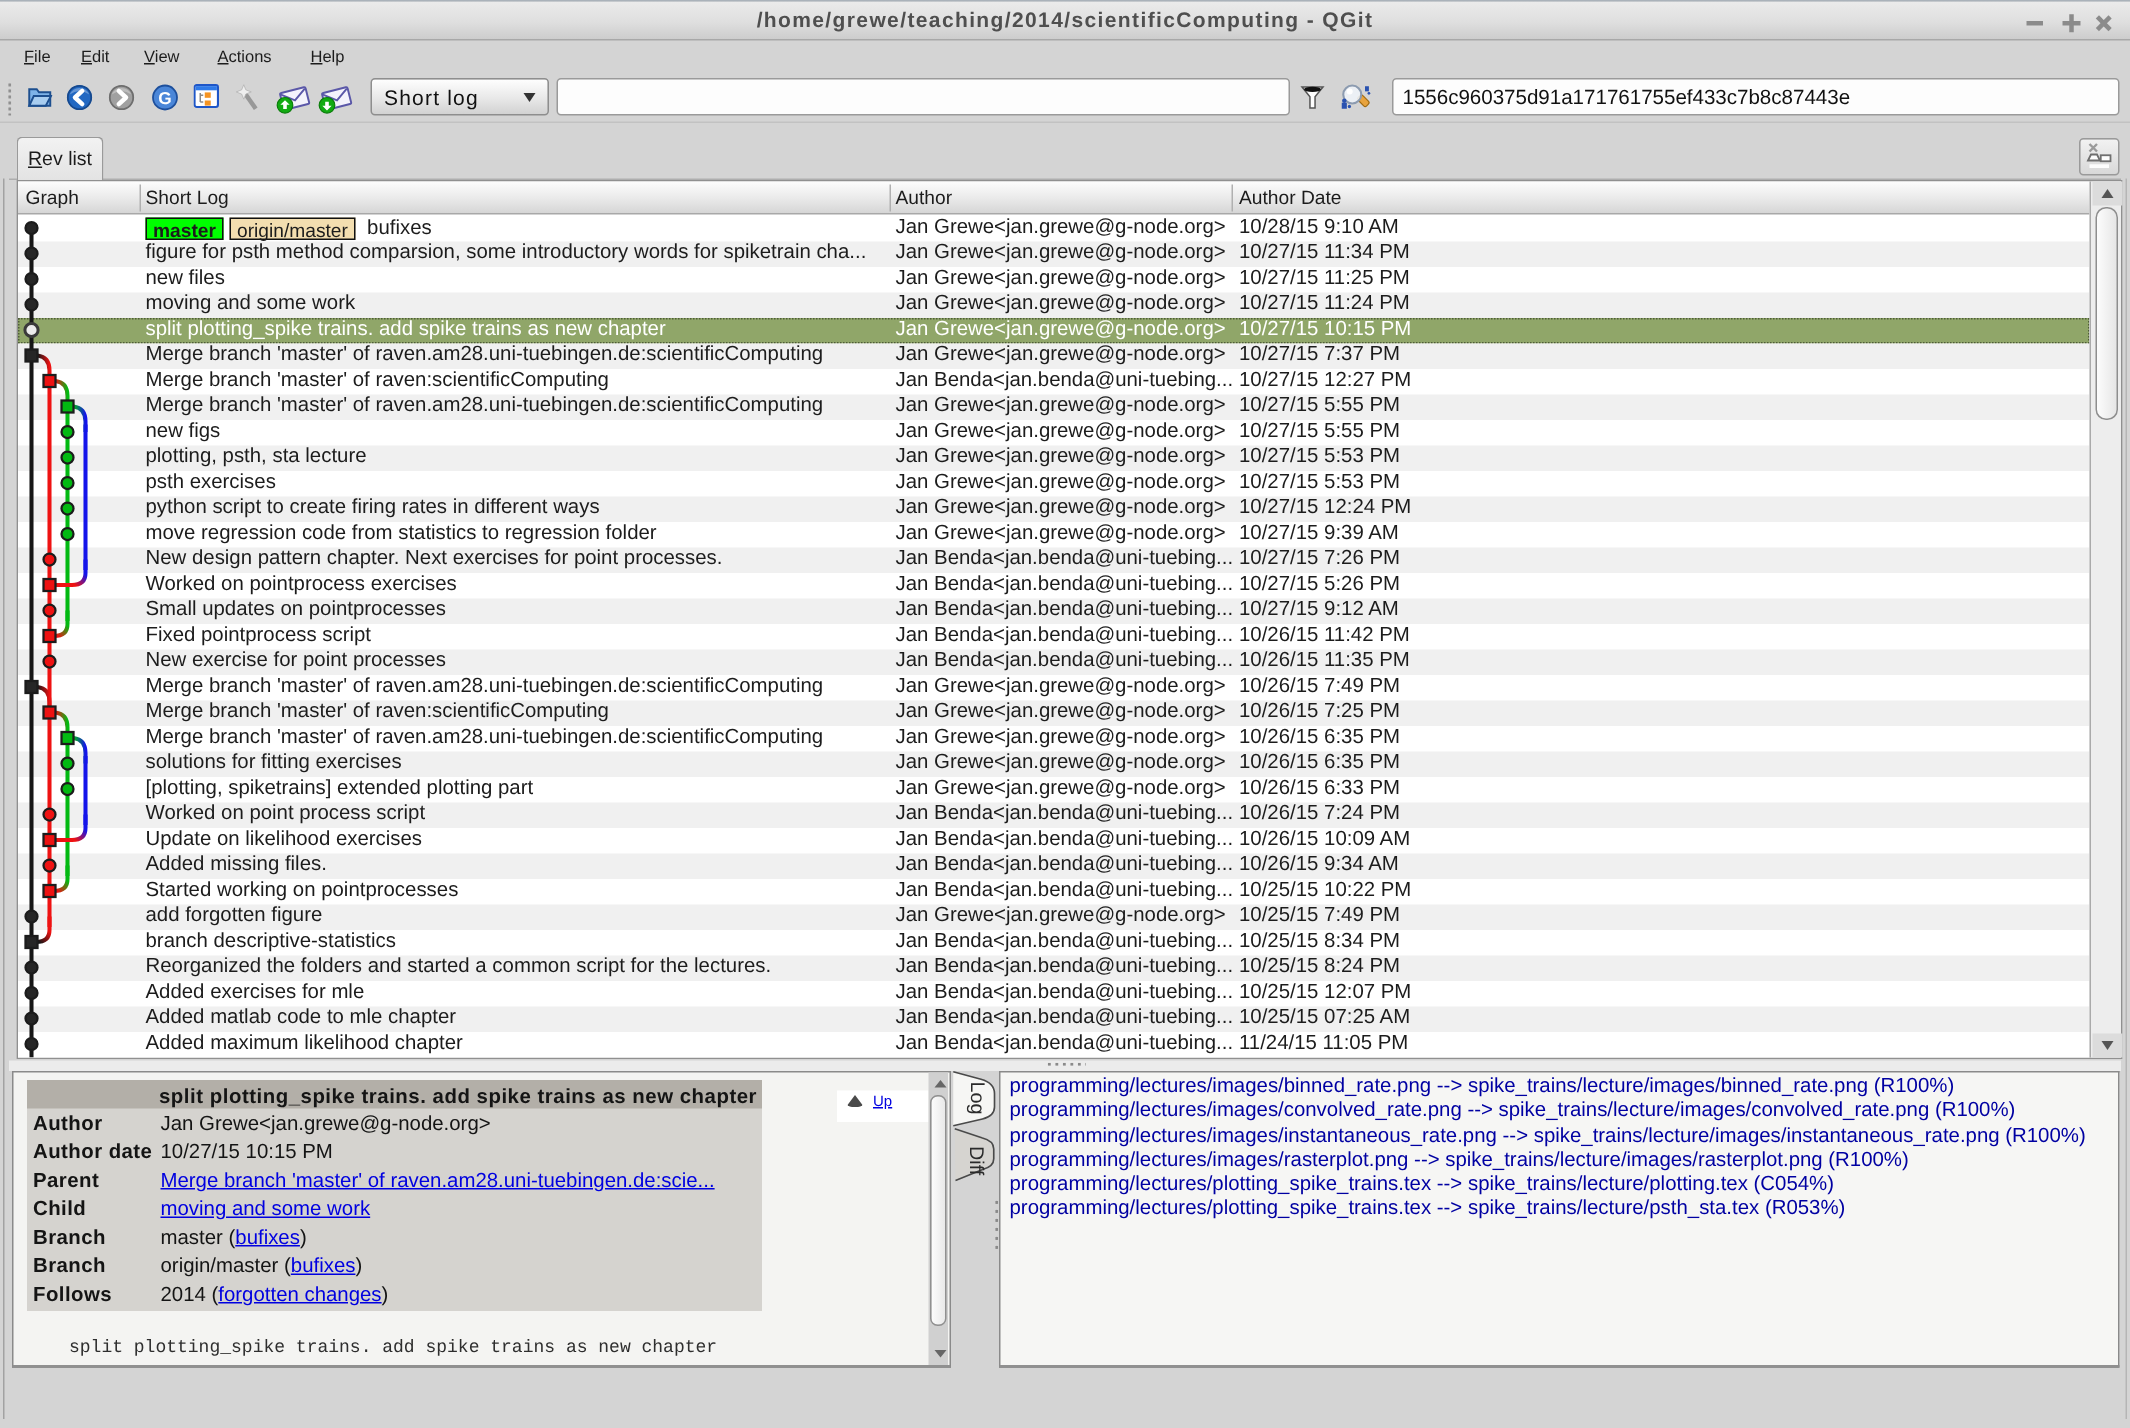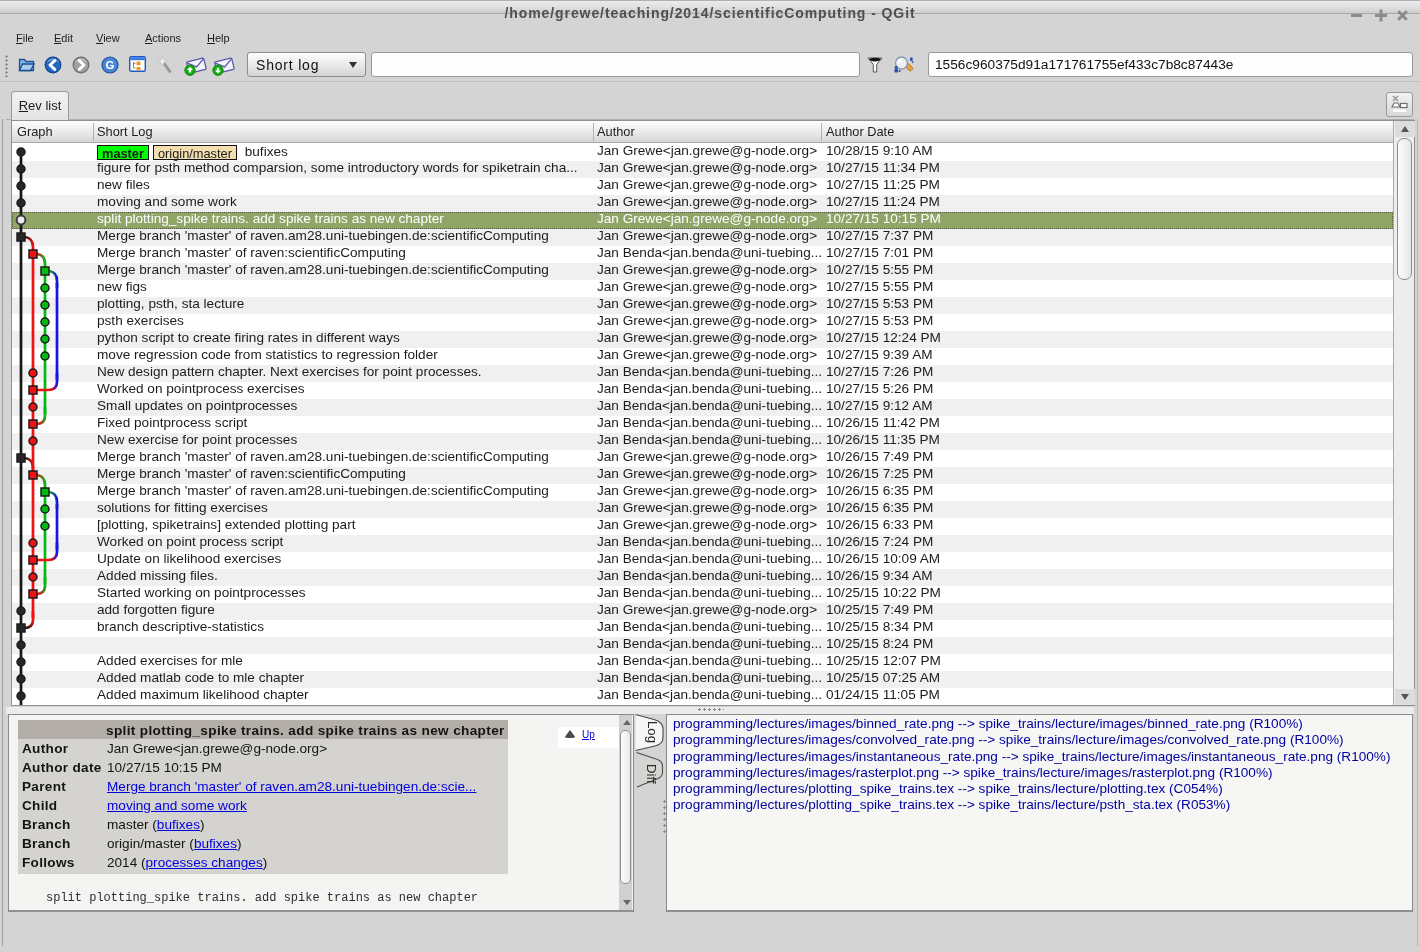--- a/index.html
+++ b/index.html
@@ -1,19 +1,19 @@
 <!DOCTYPE html>
 <html><head><meta charset="utf-8"><style>
 * { margin:0; padding:0; box-sizing:border-box; }
 html,body { width:1420px; height:952px; overflow:hidden;
   font-family:"Liberation Sans",sans-serif; background:#d4d4d4; position:relative; }
 .abs { position:absolute; }
 
 
-.titlebar { position:absolute; left:0; top:0; width:1420px; height:14px;
+.titlebar { position:absolute; left:0; top:0; width:1420px; height:27px;
   background:linear-gradient(#ebebeb,#dfdfdf 55%,#cdcdcd);
   border-top:1px solid #aab2ba; border-bottom:1px solid #a8a8a8; }
 .title { position:absolute; width:100%; text-align:center; top:4px;
   font-size:14px; font-weight:bold; color:#4f4f4f; letter-spacing:0.92px; }
 
 
 .menubar { position:absolute; left:0; top:28px; width:1420px; height:21px; }
 .menubar span { position:absolute; top:4px; font-size:11px; color:#1c1c1c; }
 
 
@@ -261,21 +261,21 @@
       <span class="date">10/27/15 10:15 PM</span>
     </div>
 <div class="row even" style="top:85px">
       <span class="log">Merge branch 'master' of raven.am28.uni-tuebingen.de:scientificComputing</span>
       <span class="auth">Jan Grewe&lt;jan.grewe@g-node.org&gt;</span>
       <span class="date">10/27/15 7:37 PM</span>
     </div>
 <div class="row" style="top:102px">
       <span class="log">Merge branch 'master' of raven:scientificComputing</span>
       <span class="auth">Jan Benda&lt;jan.benda@uni-tuebing...</span>
-      <span class="date">10/27/15 7:01 PM</span>
+      <span class="date">10/27/15 12:27 PM</span>
     </div>
 <div class="row even" style="top:119px">
       <span class="log">Merge branch 'master' of raven.am28.uni-tuebingen.de:scientificComputing</span>
       <span class="auth">Jan Grewe&lt;jan.grewe@g-node.org&gt;</span>
       <span class="date">10/27/15 5:55 PM</span>
     </div>
 <div class="row" style="top:136px">
       <span class="log">new figs</span>
       <span class="auth">Jan Grewe&lt;jan.grewe@g-node.org&gt;</span>
       <span class="date">10/27/15 5:55 PM</span>
@@ -374,37 +374,38 @@
       <span class="log">add forgotten figure</span>
       <span class="auth">Jan Grewe&lt;jan.grewe@g-node.org&gt;</span>
       <span class="date">10/25/15 7:49 PM</span>
     </div>
 <div class="row" style="top:476px">
       <span class="log">branch descriptive-statistics</span>
       <span class="auth">Jan Benda&lt;jan.benda@uni-tuebing...</span>
       <span class="date">10/25/15 8:34 PM</span>
     </div>
 <div class="row even" style="top:493px">
+      <span class="log">Reorganized the folders and started a common script for the lectures.</span>
       <span class="auth">Jan Benda&lt;jan.benda@uni-tuebing...</span>
       <span class="date">10/25/15 8:24 PM</span>
     </div>
 <div class="row" style="top:510px">
       <span class="log">Added exercises for mle</span>
       <span class="auth">Jan Benda&lt;jan.benda@uni-tuebing...</span>
       <span class="date">10/25/15 12:07 PM</span>
     </div>
 <div class="row even" style="top:527px">
       <span class="log">Added matlab code to mle chapter</span>
       <span class="auth">Jan Benda&lt;jan.benda@uni-tuebing...</span>
       <span class="date">10/25/15 07:25 AM</span>
     </div>
 <div class="row" style="top:544px">
       <span class="log">Added maximum likelihood chapter</span>
       <span class="auth">Jan Benda&lt;jan.benda@uni-tuebing...</span>
-      <span class="date">01/24/15 11:05 PM</span>
+      <span class="date">11/24/15 11:05 PM</span>
     </div>
 </div>
 <svg class="graph abs" style="left:12px;top:143px" width="85" height="562" xmlns="http://www.w3.org/2000/svg">
 <defs>
 <linearGradient id="g1" gradientUnits="userSpaceOnUse" x1="13" y1="0" x2="21" y2="0">
         <stop offset="0" stop-color="#161616"></stop>
         <stop offset="1" stop-color="#ee1212"></stop>
       </linearGradient>
 <linearGradient id="g2" gradientUnits="userSpaceOnUse" x1="25" y1="0" x2="33" y2="0">
         <stop offset="0" stop-color="#ee1212"></stop>
@@ -537,21 +538,21 @@
     <div class="ibrow" style="top:97px">
         <b>Branch</b>
         <span class="v">master (<a>bufixes</a>)</span>
       </div>
     <div class="ibrow" style="top:116px">
         <b>Branch</b>
         <span class="v">origin/master (<a>bufixes</a>)</span>
       </div>
     <div class="ibrow" style="top:135px">
         <b>Follows</b>
-        <span class="v">2014 (<a>processes changes</a>)</span>
+        <span class="v">2014 (<a>forgotten changes</a>)</span>
       </div>
   </div>
   <div class="upbox">
       <div class="uptri"></div>
       <a class="uplink">Up</a>
     </div>
   <div class="monoline">split plotting_spike trains. add spike trains as new chapter</div>
   <div class="lscroll">
     <div class="arr" style="left:4px;top:5px;border-left:4px solid transparent;border-right:4px solid transparent;border-bottom:5px solid #666"></div>
     <div class="lslider"></div>

